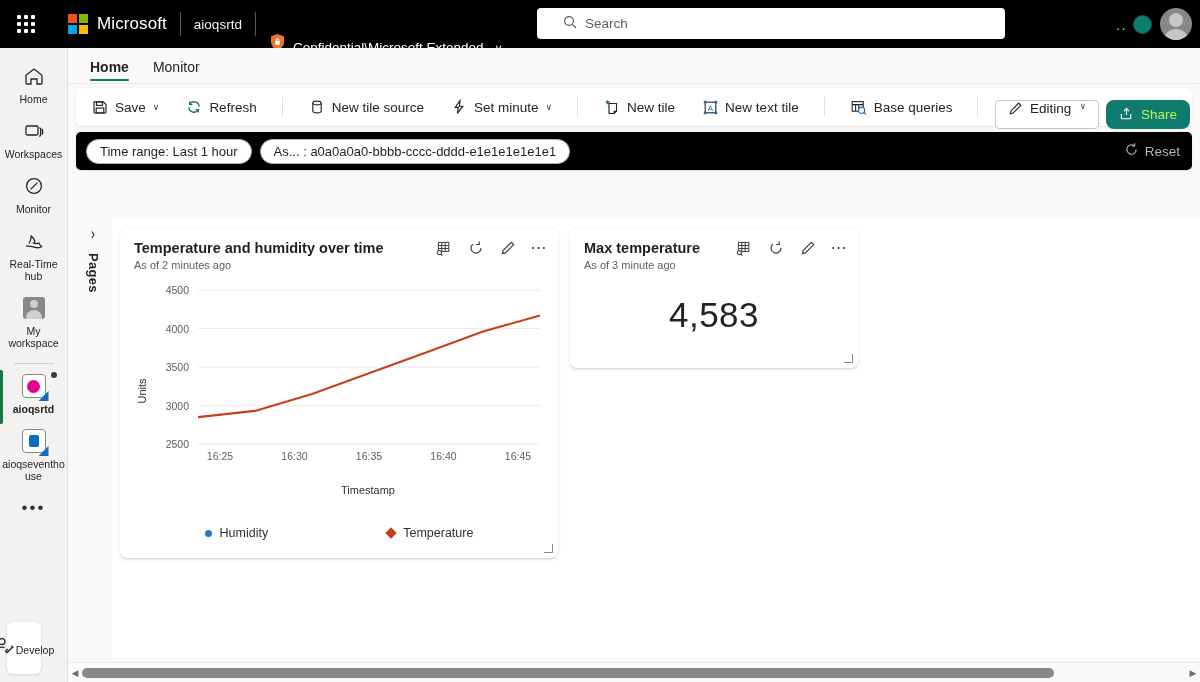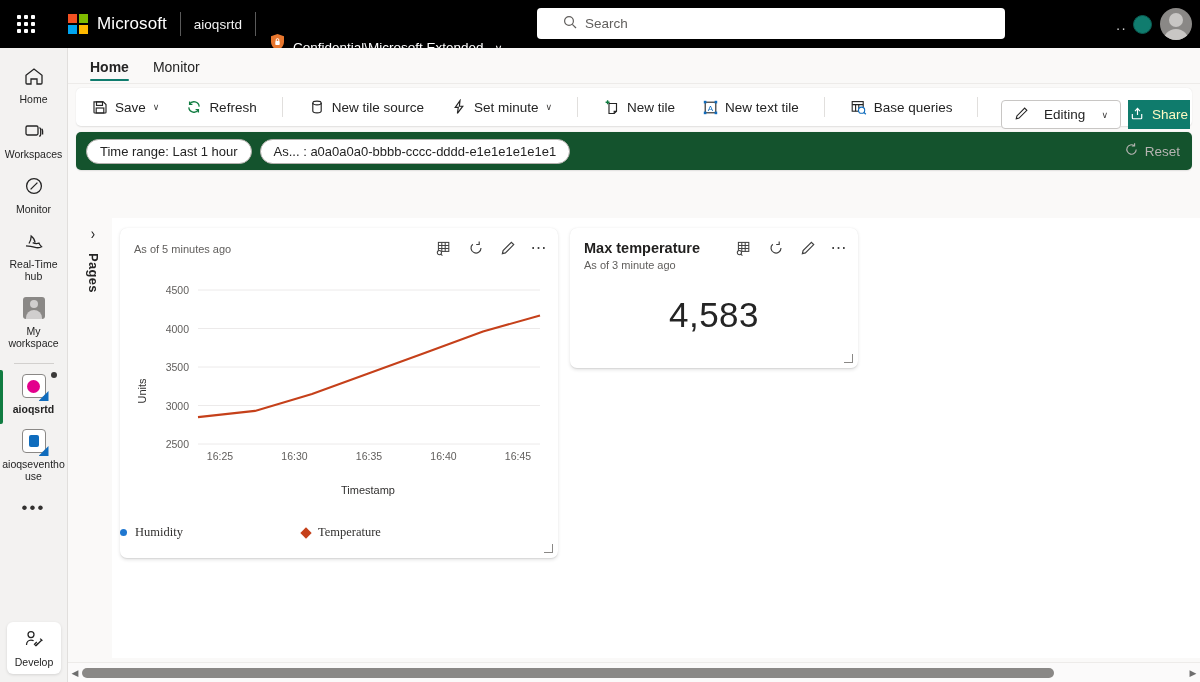--- a/index.html
+++ b/index.html
@@ -83,23 +83,23 @@
   }
   .rail-sep { width:40px; height:1px; background:#d2d0ce; margin:8px 0 2px; }
   .rail-badge { position:absolute; right:11px; top:6px; width:6px; height:6px; border-radius:50%; background:#3b3a39; }
   .tile-ico { width:24px; height:24px; border-radius:4px; border:1.4px solid #8a8886; background:#fff;
               display:flex; align-items:center; justify-content:center; position:relative;}
   .tile-ico .inner { width:13px; height:13px; border-radius:50%; }
   .tile-ico .shortcut { position:absolute; right:-4px; bottom:-4px; width:10px; height:10px;
                         background:#0f6cbd; clip-path:polygon(100% 0,100% 100%,0 100%); }
   .dots-rail { color:#323130; font-size:17px; letter-spacing:2px; padding:10px 0; cursor:pointer; }
   .develop-btn {
-    position:absolute; bottom:8px; left:7px; width:54px; height:52px;
+    position:absolute; bottom:8px; left:7px; width:34px; height:52px;
     background:#ffffff; border-radius:6px; box-shadow:0 1px 3px rgba(0,0,0,.13);
-    display:flex; flex-direction:column; align-items:center; justify-content:center; cursor:pointer;
+    display:flex; flex-direction:row; align-items:center; justify-content:center; cursor:pointer;
   }
   .develop-btn .lbl { font-size:10.5px; color:#242424; margin-top:3px; }
   .avatar-sm { width:22px; height:22px; border-radius:3px; background:#8a8886; position:relative; overflow:hidden;}
   .avatar-sm::before{content:"";position:absolute;left:7px;top:3px;width:8px;height:8px;border-radius:50%;background:#d0cece;}
   .avatar-sm::after{content:"";position:absolute;left:3px;top:13px;width:16px;height:11px;border-radius:8px 8px 0 0;background:#d0cece;}
 
   
   .content { position:absolute; left:68px; top:48px; width:1132px; height:634px; background:#faf9f8; }
 
   .rib-tabs {
@@ -123,31 +123,31 @@
   .tb-btn {
     display:flex; align-items:center; gap:6px; height:30px; padding:0 7px;
     border-radius:4px; cursor:pointer; font-size:13.5px; color:#242424; white-space:nowrap;
   }
   .tb-btn .cv { display:flex; align-items:center; justify-content:center; width:18px; height:18px; }
   .tb-div { width:1px; height:20px; background:#e1dfdd; margin:0 6px; }
   .caret { font-size:9px; color:#3b3a39; margin-left:1px; }
 
   .rib-right { position:absolute; right:10px; top:52px; display:flex; align-items:center; gap:7px; }
   .editing-btn {
-    display:flex; align-items:center; gap:15px; height:29px; padding:0 12px;
+    display:flex; align-items:flex-start; gap:7px; height:29px; padding:0 12px;
     border:1px solid #c8c6c4; border-radius:4px; background:#fff;
     font-size:13.5px; color:#242424; cursor:pointer;
   }
   .share-btn {
-    display:flex; align-items:center; gap:7px; height:29px; padding:0 2px;
-    background:#0f7b6c; border-radius:0; color:#fef9c3; font-size:13.5px; cursor:pointer;
+    display:flex; align-items:center; gap:7px; height:29px; padding:0 13px;
+    background:#0f7b6c; border-radius:8px; color:#bef264; font-size:13.5px; cursor:pointer;
   }
 
   .filterbar {
-    margin:6px 8px 0 8px; height:38px; background:#14532d;
+    margin:6px 8px 0 8px; height:38px; background:#000000;
     border-radius:5px; box-shadow:0 .5px 1.5px rgba(0,0,0,.10);
     display:flex; align-items:center; padding:0 10px; gap:8px; position:relative;
   }
   .pill {
     height:25px; border:1px solid #b3b0ad; border-radius:13px;
     display:flex; align-items:center; padding:0 13px;
     font-size:13px; color:#242424; cursor:pointer; background:#fff;
   }
   .reset-btn {
     position:absolute; right:12px; display:flex; align-items:center; gap:6px;
@@ -177,21 +177,21 @@
   .tile-sub { font-size:11px; color:#605e5c; margin-top:3px; }
   .tile-actions { position:absolute; right:10px; top:11px; display:flex; align-items:center; gap:14px; }
   .tile-act { width:18px; height:18px; display:flex; align-items:center; justify-content:center; cursor:pointer; color:#424242; }
   .tile-dots { font-size:16px; color:#424242; letter-spacing:1.5px; cursor:pointer; line-height:10px; }
   .resize-handle {
     position:absolute; right:5px; bottom:5px; width:9px; height:9px;
     border-right:1.6px solid #8a8886; border-bottom:1.6px solid #8a8886; cursor:nwse-resize;
   }
   .bignum { font-size:35px; color:#242424; text-align:center; margin-top:24px; letter-spacing:.5px; }
 
-  .legend { position:absolute; left:0; right:0; bottom:18px; display:flex; gap:119px;font-family:Liberation Serif, serif; }
+  .legend { position:absolute; left:0; right:0; bottom:18px; display:flex; justify-content:center; gap:119px; }
   .legend-item { display:flex; align-items:center; gap:8px; font-size:12.5px; color:#323130; cursor:pointer; }
   .lg-dot { width:7px; height:7px; border-radius:50%; }
   .lg-diamond { width:8px; height:8px; transform:rotate(45deg); }
 
   
   .hscroll {
     position:absolute; left:68px; bottom:0; width:1132px; height:20px;
     background:#fbfafa; border-top:1px solid #edebe9;
     display:flex; align-items:center;
   }
@@ -492,21 +492,22 @@
 
     <div class="pages-strip">
       <span class="pages-chev">›</span>
       <span class="pages-label">Pages</span>
     </div>
 
     <div class="canvas-board">
 
       <div class="tile" style="left:8px; top:10px; width:438px; height:330px;">
         <div class="tile-head">
-          <div class="tile-sub">As of 5 minutes ago</div>
+          <div class="tile-title">Temperature and humidity over time</div>
+          <div class="tile-sub">As of 2 minutes ago</div>
           <div class="tile-actions">
             <span class="tile-act">
               <svg width="17" height="17" viewBox="0 0 17 17" fill="none" stroke="#424242" stroke-width="1.05">
                 <rect x="3.4" y="2.4" width="10.4" height="9"></rect>
                 <path d="M3.4 5.4h10.4M3.4 8.4h10.4M6.8 2.4v9M10.2 2.4v9"></path>
                 <circle cx="4.4" cy="12.6" r="2.1" fill="#ffffff"></circle>
                 <line x1="5.9" y1="14.1" x2="7.4" y2="15.6"></line>
               </svg>
             </span>
             <span class="tile-act">

